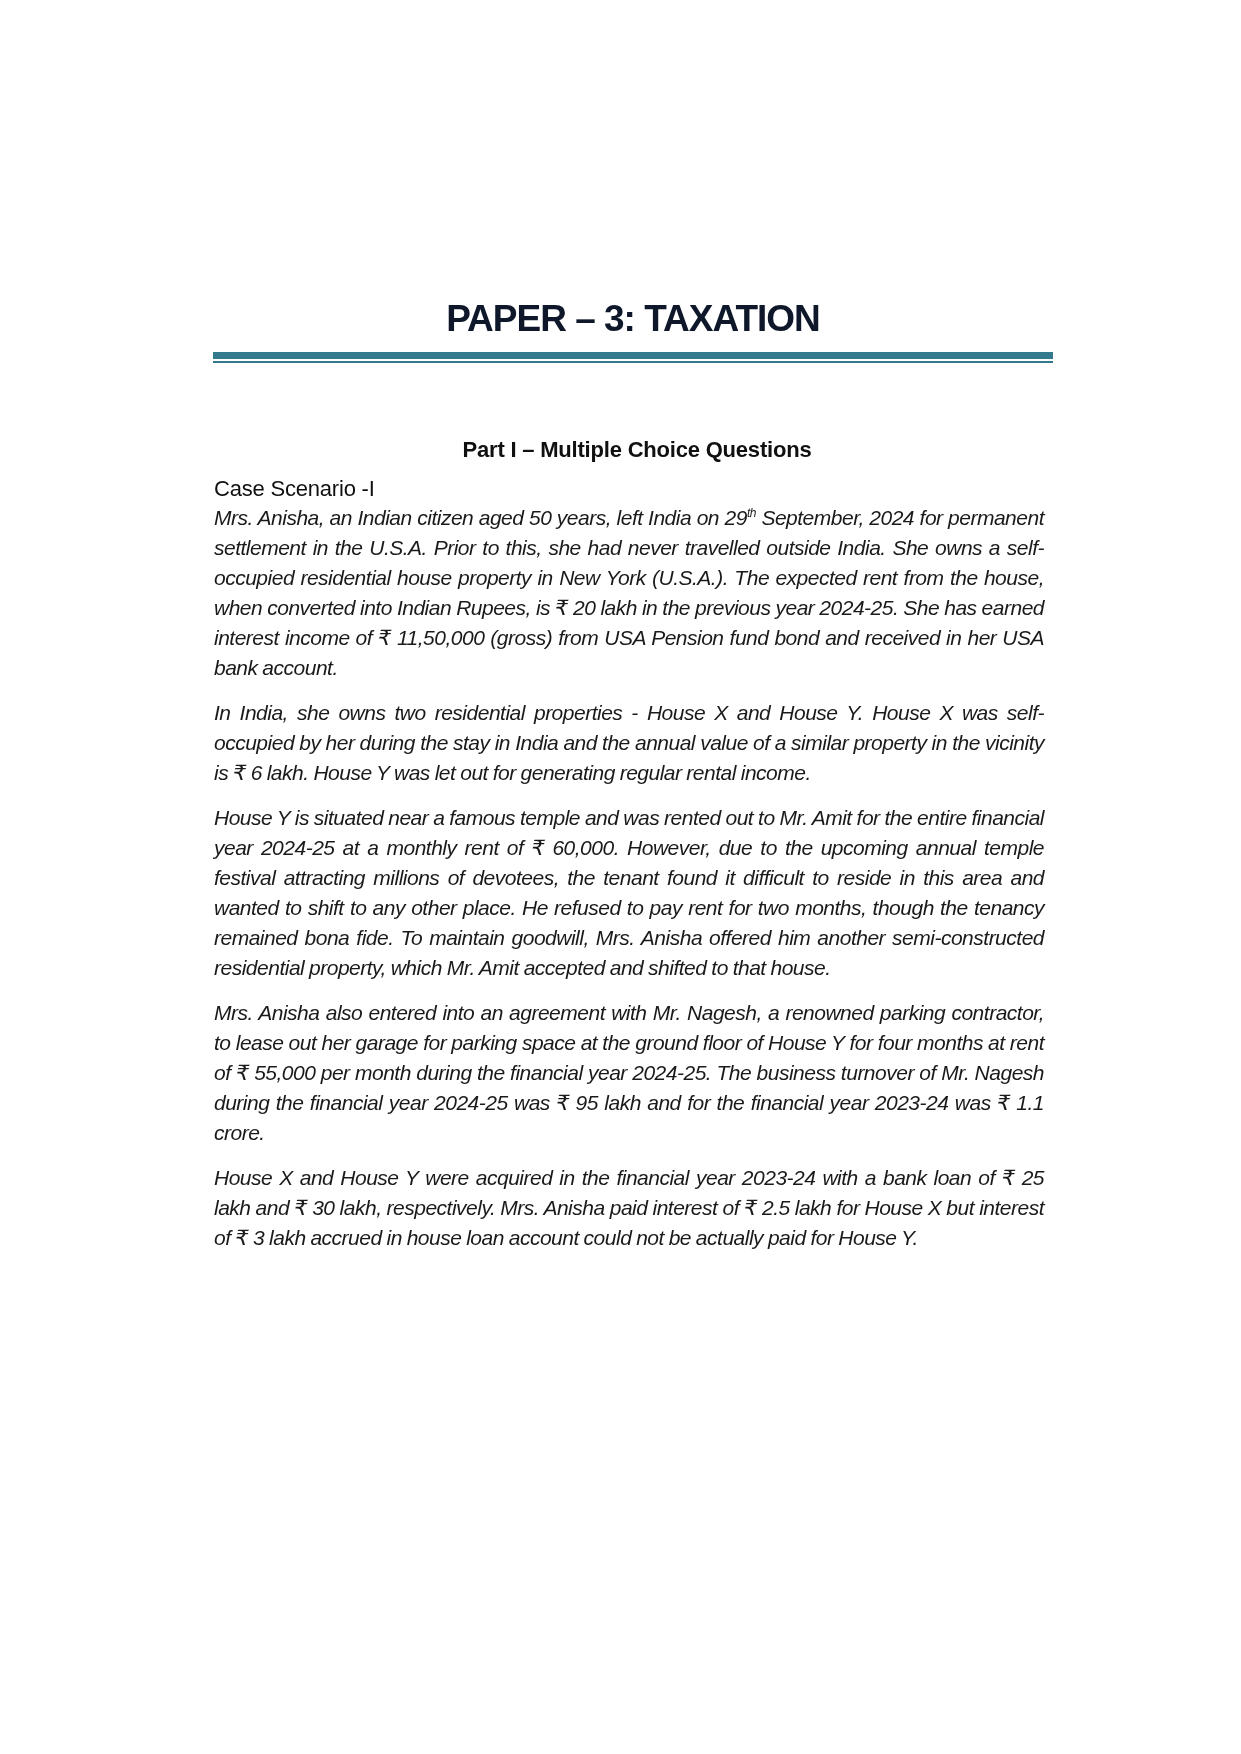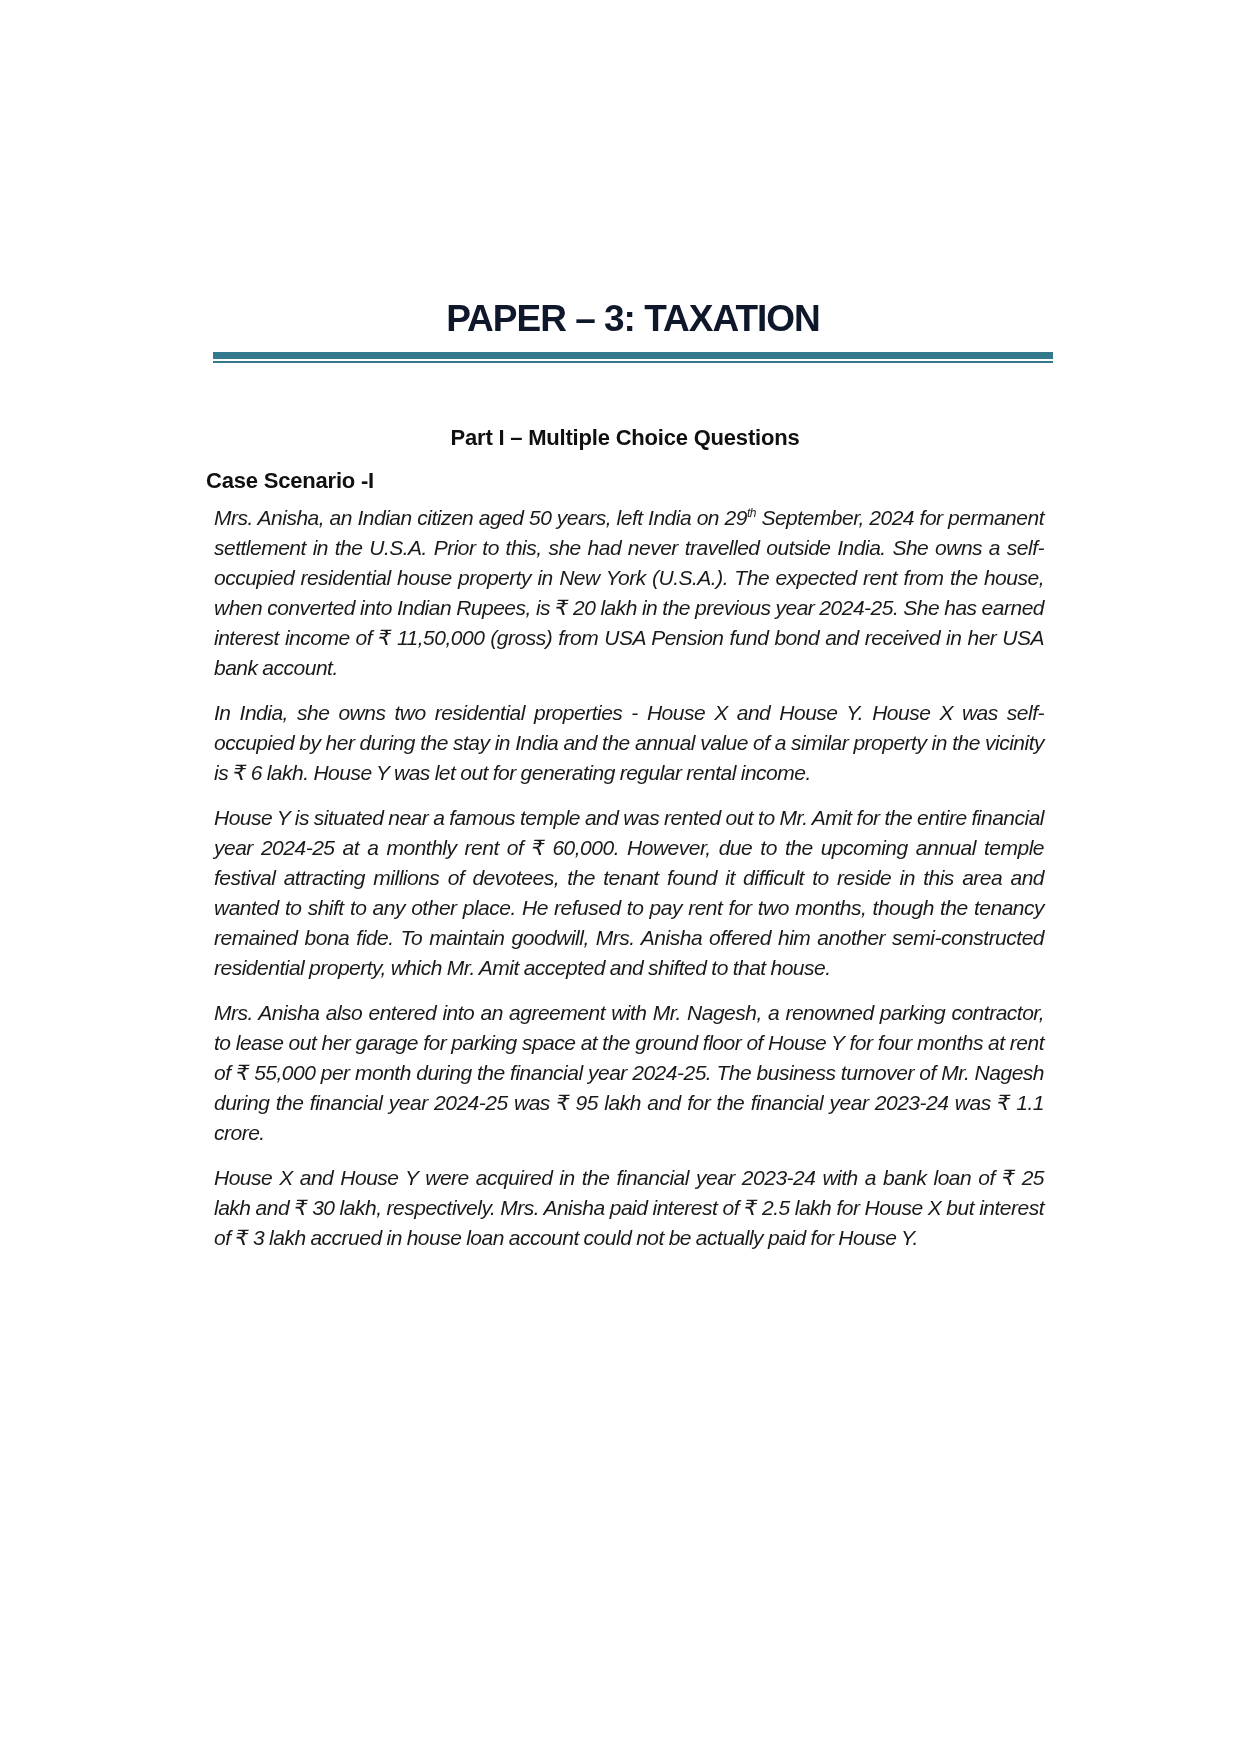--- a/index.html
+++ b/index.html
@@ -49,38 +49,38 @@
     left: 7px;
     width: 840px;
     height: 2px;
     background: #35798f;
   }
   .part-heading {
     position: absolute;
     top: 424px;
     left: 0;
     width: 100%;
-    margin: 0;
+    margin: 12px;
     text-align: center;
     font-size: 22px;
     line-height: 27px;
     font-weight: 700;
     letter-spacing: -0.2px;
     color: #101010;
   }
   .case-heading {
     position: absolute;
     top: 467px;
     left: 0;
     width: 100%;
-    margin: 0;
+    margin: 8px;
     text-align: left;
     font-size: 22px;
     line-height: 27px;
-    font-weight: 700;
+    font-weight: 400;
     letter-spacing: -0.2px;
     color: #101010;
   }
   .body-text {
     position: absolute;
     top: 503px;
     left: 0;
     width: 100%;
     font-style: italic;
     font-size: 21px;

